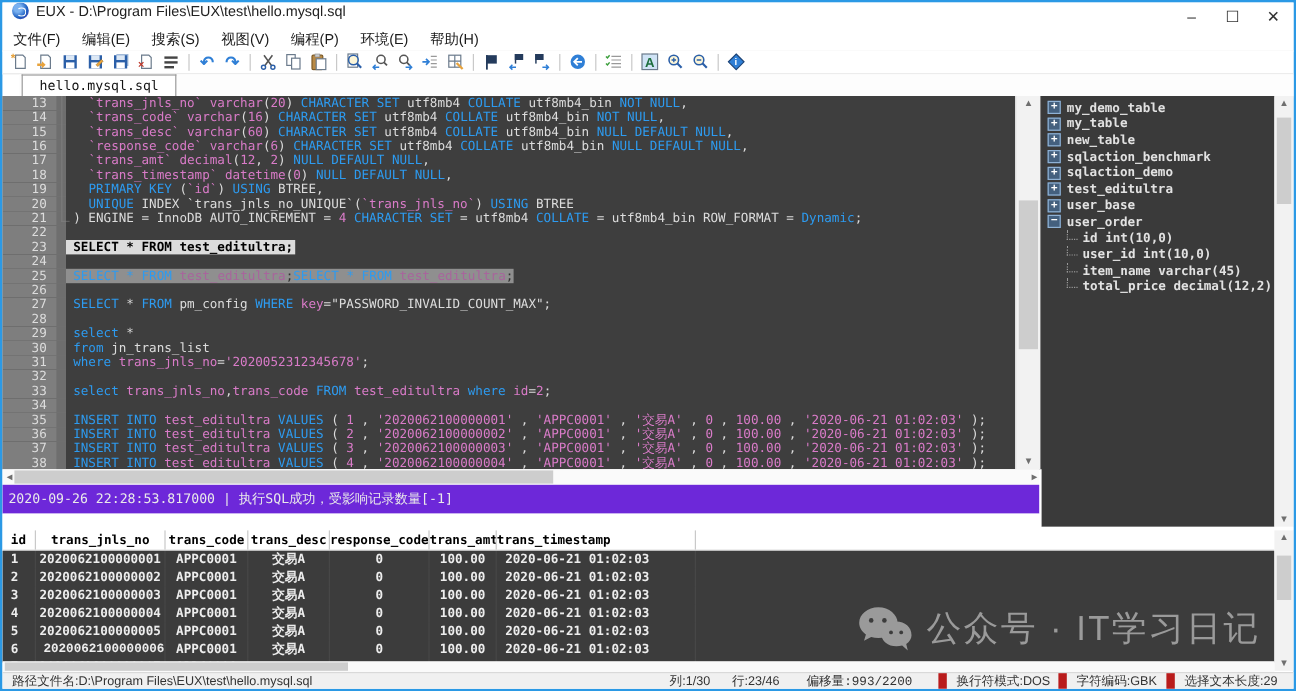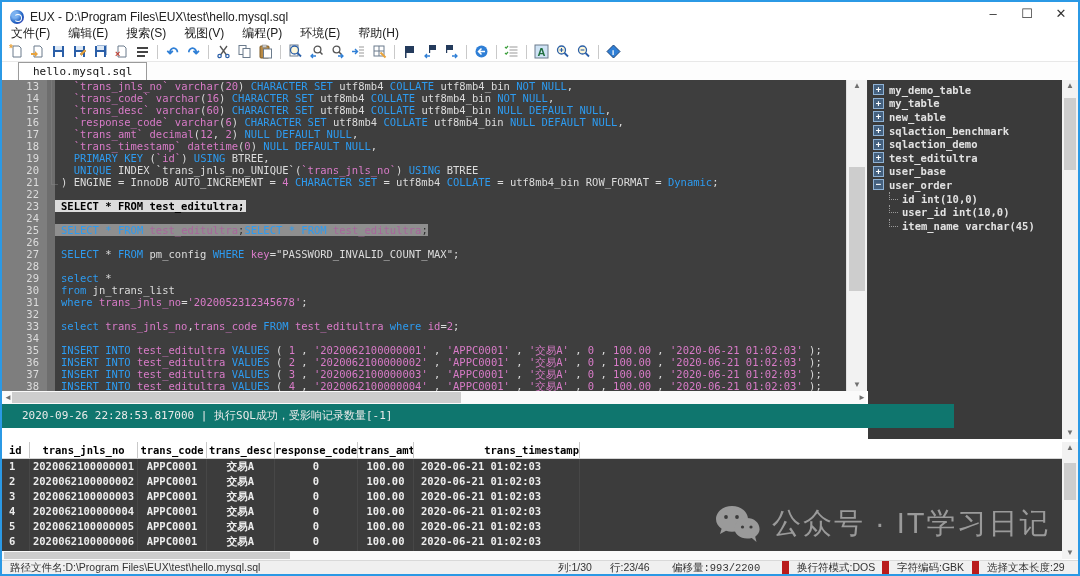--- a/index.html
+++ b/index.html
@@ -1,19 +1,19 @@
 <!DOCTYPE html>
 <html><head>
 <meta charset="utf-8">
 <style>
   html,body{margin:0;padding:0;background:#888;}
   .win{position:relative;width:1076px;height:572px;border:2px solid #2B99E5;background:#fff;
        font-family:"Liberation Sans",sans-serif;overflow:hidden;}
   
-  .titlebar{position:absolute;left:0;top:0;width:100%;height:22px;background:#fff;display:flex;align-items:flex-end;}
+  .titlebar{position:absolute;left:0;top:0;width:100%;height:22px;background:#fff;display:flex;align-items:flex-start;}
   .appicon{width:14px;height:14px;border-radius:50%;margin:0 6px 0 8px;
            background:radial-gradient(circle at 35% 35%, #7ab1f0 0 25%, #1d5fc0 60%, #5a2ea6 100%);position:relative;}
   .appicon:after{content:"";position:absolute;left:4px;top:4px;width:6px;height:6px;border:1.5px solid #fff;border-radius:50%;border-left-color:transparent;}
   .title-text{font-size:12px;color:#222;}
   .winctl{position:absolute;right:0;top:0;height:22px;display:flex;}
   .wbtn{width:34px;height:22px;display:flex;align-items:center;justify-content:center;font-size:13px;color:#333;}
   
   .menubar{position:absolute;left:0;top:22px;width:100%;height:18px;background:#fff;display:flex;align-items:center;font-size:12px;color:#1a1a1a;border-bottom:1px solid #E8E8E8;}
   .menu-item{padding:0 9px;}
   
@@ -52,22 +52,22 @@
   .grid-vscroll{left:1060px;top:440px;height:117px;width:16px;background:#F2F2F2;}
   .grid-hscroll{left:0;top:549px;width:1060px;height:9px;background:#FAFAFA;}
   
   .tree{position:absolute;left:866px;top:78px;width:194px;height:359px;background:#3A3A3A;overflow:hidden;
         font-family:"DejaVu Sans Mono",monospace;font-size:10.5px;font-weight:600;color:#E2E2E2;padding-top:3px;box-sizing:border-box;}
   .tnode{height:13.6px;display:flex;align-items:center;padding-left:5px;}
   .tbox{width:9px;height:9px;flex:none;background:#44607e;border:1px solid #8FB2D5;color:#fff;font-size:9px;line-height:8px;text-align:center;margin-right:5px;font-weight:bold;}
   .tchild{height:13.6px;display:flex;align-items:center;padding-left:21px;}
   .telbow{width:8px;height:7px;flex:none;border-left:1px dotted #9a9a9a;border-bottom:1px dotted #9a9a9a;margin:-6px 4px 0 0;}
   
-  .msgbar{position:absolute;left:0;top:402px;width:952px;height:24px;background:#0f766e;color:#EAEAEA;
-          font-family:"DejaVu Sans Mono",monospace;font-size:11px;line-height:24px;padding-left:20px;box-sizing:border-box;}
+  .msgbar{position:absolute;left:0;top:402px;width:864px;height:24px;background:#6d28d9;color:#EAEAEA;
+          font-family:"DejaVu Sans Mono",monospace;font-size:11px;line-height:24px;padding-left:5px;box-sizing:border-box;}
   .gapstrip{position:absolute;left:0;top:426px;width:864px;height:14px;background:#fff;}
   .gapstrip2{position:absolute;left:866px;top:437px;width:210px;height:3px;background:#fff;}
   
   .grid-head{position:absolute;left:0;top:440px;width:1060px;height:16px;background:#fff;display:flex;
              font-family:"DejaVu Sans Mono",monospace;font-size:10.5px;font-weight:bold;color:#000;border-bottom:1px solid #D5D5D5;}
   .gh{height:16px;line-height:16px;border-right:1px solid #C9C9C9;box-sizing:border-box;overflow:hidden;}
   .grid-body{position:absolute;left:0;top:457px;width:1060px;height:93px;background:#3C3C3C;overflow:hidden;
              font-family:"DejaVu Sans Mono",monospace;font-size:10.5px;font-weight:600;color:#EDEDED;}
   .g-row{height:15px;line-height:15px;display:flex;}
   .gc{border-right:1px solid rgba(255,255,255,0.06);box-sizing:border-box;overflow:hidden;}
@@ -401,39 +401,43 @@
         <span>id int(10,0)</span>
       </div>
       <div class="tchild">
         <div class="telbow"></div>
         <span>user_id int(10,0)</span>
       </div>
       <div class="tchild">
         <div class="telbow"></div>
         <span>item_name varchar(45)</span>
       </div>
+      <div class="tchild">
+        <div class="telbow"></div>
+        <span>total_price decimal(12,2)</span>
+      </div>
     </div>
   <div class="sb-v tree-vscroll" style="background:#F2F2F2;">
     <div class="sb-arrow" style="top:1px;">▲</div>
     <div class="sb-thumb" style="left:2px;width:12px;top:5%;height:20%;"></div>
     <div class="sb-arrow" style="bottom:1px;">▼</div>
   </div>
 
   <div class="msgbar">2020-09-26 22:28:53.817000 | 执行SQL成功，受影响记录数量[-1]</div>
   <div class="gapstrip"></div>
   <div class="gapstrip2"></div>
 
   <div class="grid-head">
       <div class="gh" style="width: 28px; text-align: left; padding-left: 7px;">id</div>
       <div class="gh" style="width: 108px; text-align: center;">trans_jnls_no</div>
       <div class="gh" style="width: 69px; text-align: center;">trans_code</div>
       <div class="gh" style="width: 68px; text-align: center;">trans_desc</div>
       <div class="gh" style="width: 83px; text-align: center;">response_code</div>
       <div class="gh" style="width: 56px; text-align: center;">trans_amt</div>
-      <div class="gh" style="width: 166px; text-align: right;">trans_timestamp</div>
+      <div class="gh" style="width: 166px; text-align: left;">trans_timestamp</div>
     </div>
   <div class="grid-body">
       <div class="g-row">
         <div class="gc" style="width: 28px; text-align: left; padding-left: 7px;">1</div>
         <div class="gc" style="width: 108px; text-align: center;">2020062100000001</div>
         <div class="gc" style="width: 69px; text-align: center;">APPC0001</div>
         <div class="gc" style="width: 68px; text-align: center;">交易A</div>
         <div class="gc" style="width: 83px; text-align: center;">0</div>
         <div class="gc" style="width: 56px; text-align: center;">100.00</div>
         <div class="gc" style="width: 166px; text-align: left; padding-left: 7px;">2020-06-21 01:02:03</div>
@@ -469,21 +473,21 @@
         <div class="gc" style="width: 28px; text-align: left; padding-left: 7px;">5</div>
         <div class="gc" style="width: 108px; text-align: center;">2020062100000005</div>
         <div class="gc" style="width: 69px; text-align: center;">APPC0001</div>
         <div class="gc" style="width: 68px; text-align: center;">交易A</div>
         <div class="gc" style="width: 83px; text-align: center;">0</div>
         <div class="gc" style="width: 56px; text-align: center;">100.00</div>
         <div class="gc" style="width: 166px; text-align: left; padding-left: 7px;">2020-06-21 01:02:03</div>
       </div>
       <div class="g-row">
         <div class="gc" style="width: 28px; text-align: left; padding-left: 7px;">6</div>
-        <div class="gc" style="width: 108px; text-align: center;">2020062100000006</div>
+        <div class="gc" style="width: 108px; text-align: right; font-family: Liberation Mono, monospace;">2020062100000006</div>
         <div class="gc" style="width: 69px; text-align: center;">APPC0001</div>
         <div class="gc" style="width: 68px; text-align: center;">交易A</div>
         <div class="gc" style="width: 83px; text-align: center;">0</div>
         <div class="gc" style="width: 56px; text-align: center;">100.00</div>
         <div class="gc" style="width: 166px; text-align: left; padding-left: 7px;">2020-06-21 01:02:03</div>
       </div>
       <div class="g-row">
         <div class="gc" style="width: 28px; text-align: left; padding-left: 7px;">7</div>
         <div class="gc" style="width: 108px; text-align: center;">2020062100000007</div>
         <div class="gc" style="width: 69px; text-align: center;">APPC0001</div>

